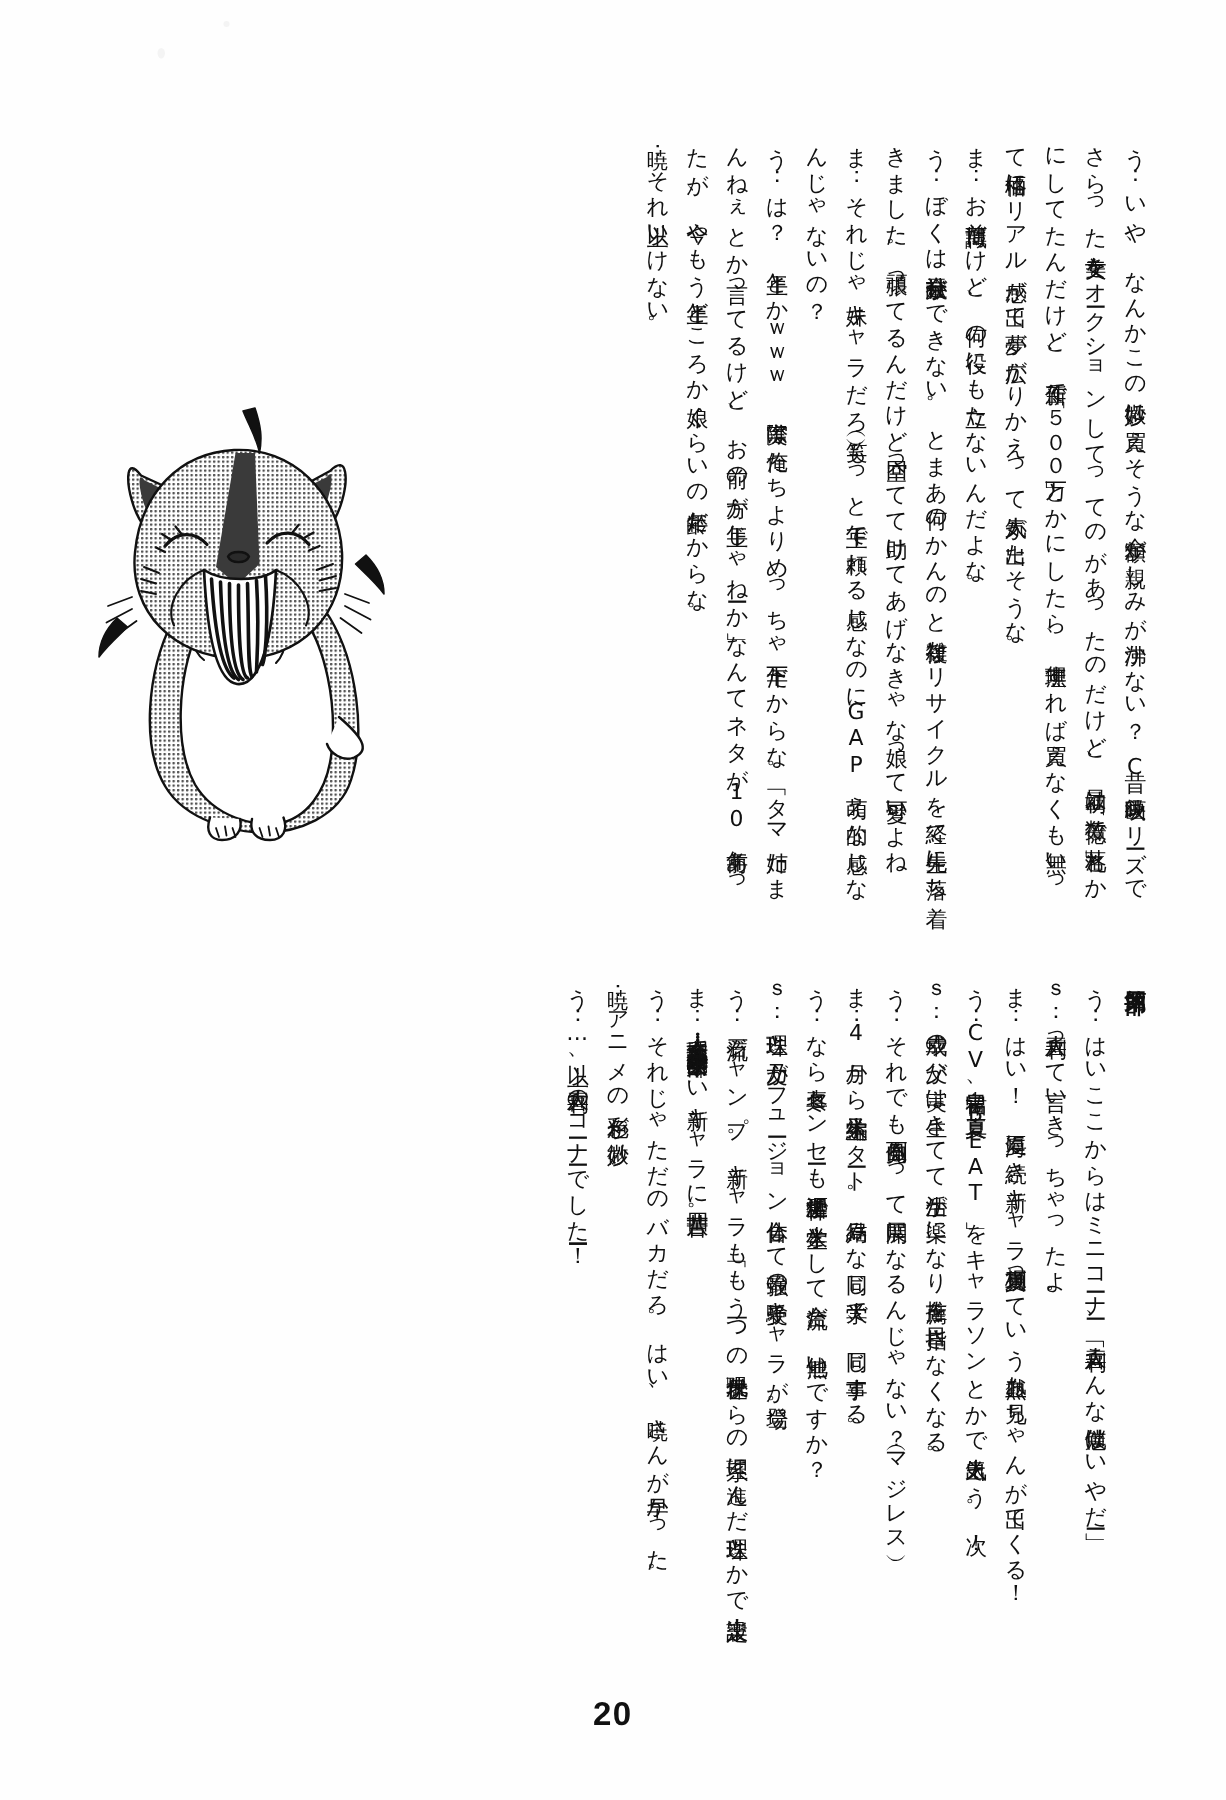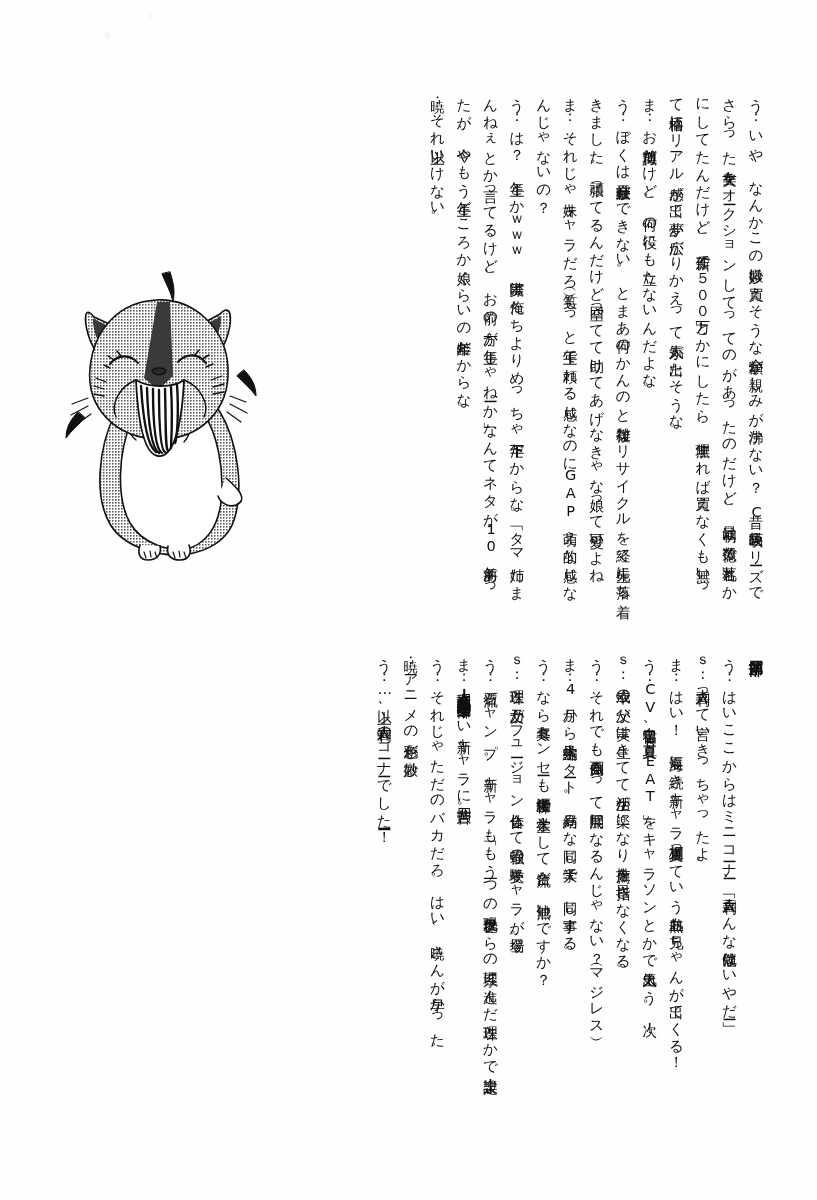--- a/index.html
+++ b/index.html
@@ -204,14 +204,15 @@
     <p class="speaker-line">ま：4月から大学生編スタート。結局みな同じ大学で、同じ事する。</p>
     <p class="speaker-line">う：なら真冬センセーも生涯学習枠で大学生として合流だ。他無いですか？</p>
     <p class="speaker-line">ｓ：理珠と文乃がフュージョン合体して最強の受験キャラが登場。</p>
     <p class="speaker-line">う：流石ジャンプ。新キャラも「もう一つの現代世界」からの理系に進んだ理珠とかで設定楽！</p>
     <p class="speaker-line">ま：文系・理系・理科・英語・運動・家事全部出来ない新キャラに四苦八苦。</p>
     <p class="speaker-line">う：それじゃただのバカだろ。はい、暁さんが早かった。</p>
     <p class="speaker-line">暁：アニメの彩色が微妙。</p>
     <p class="speaker-line">う：…以上、大喜利のコーナーでしたーー！</p>
   </div>
 
+  <div class="folio">20</div>
 
 </div>
 
 </body></html>

